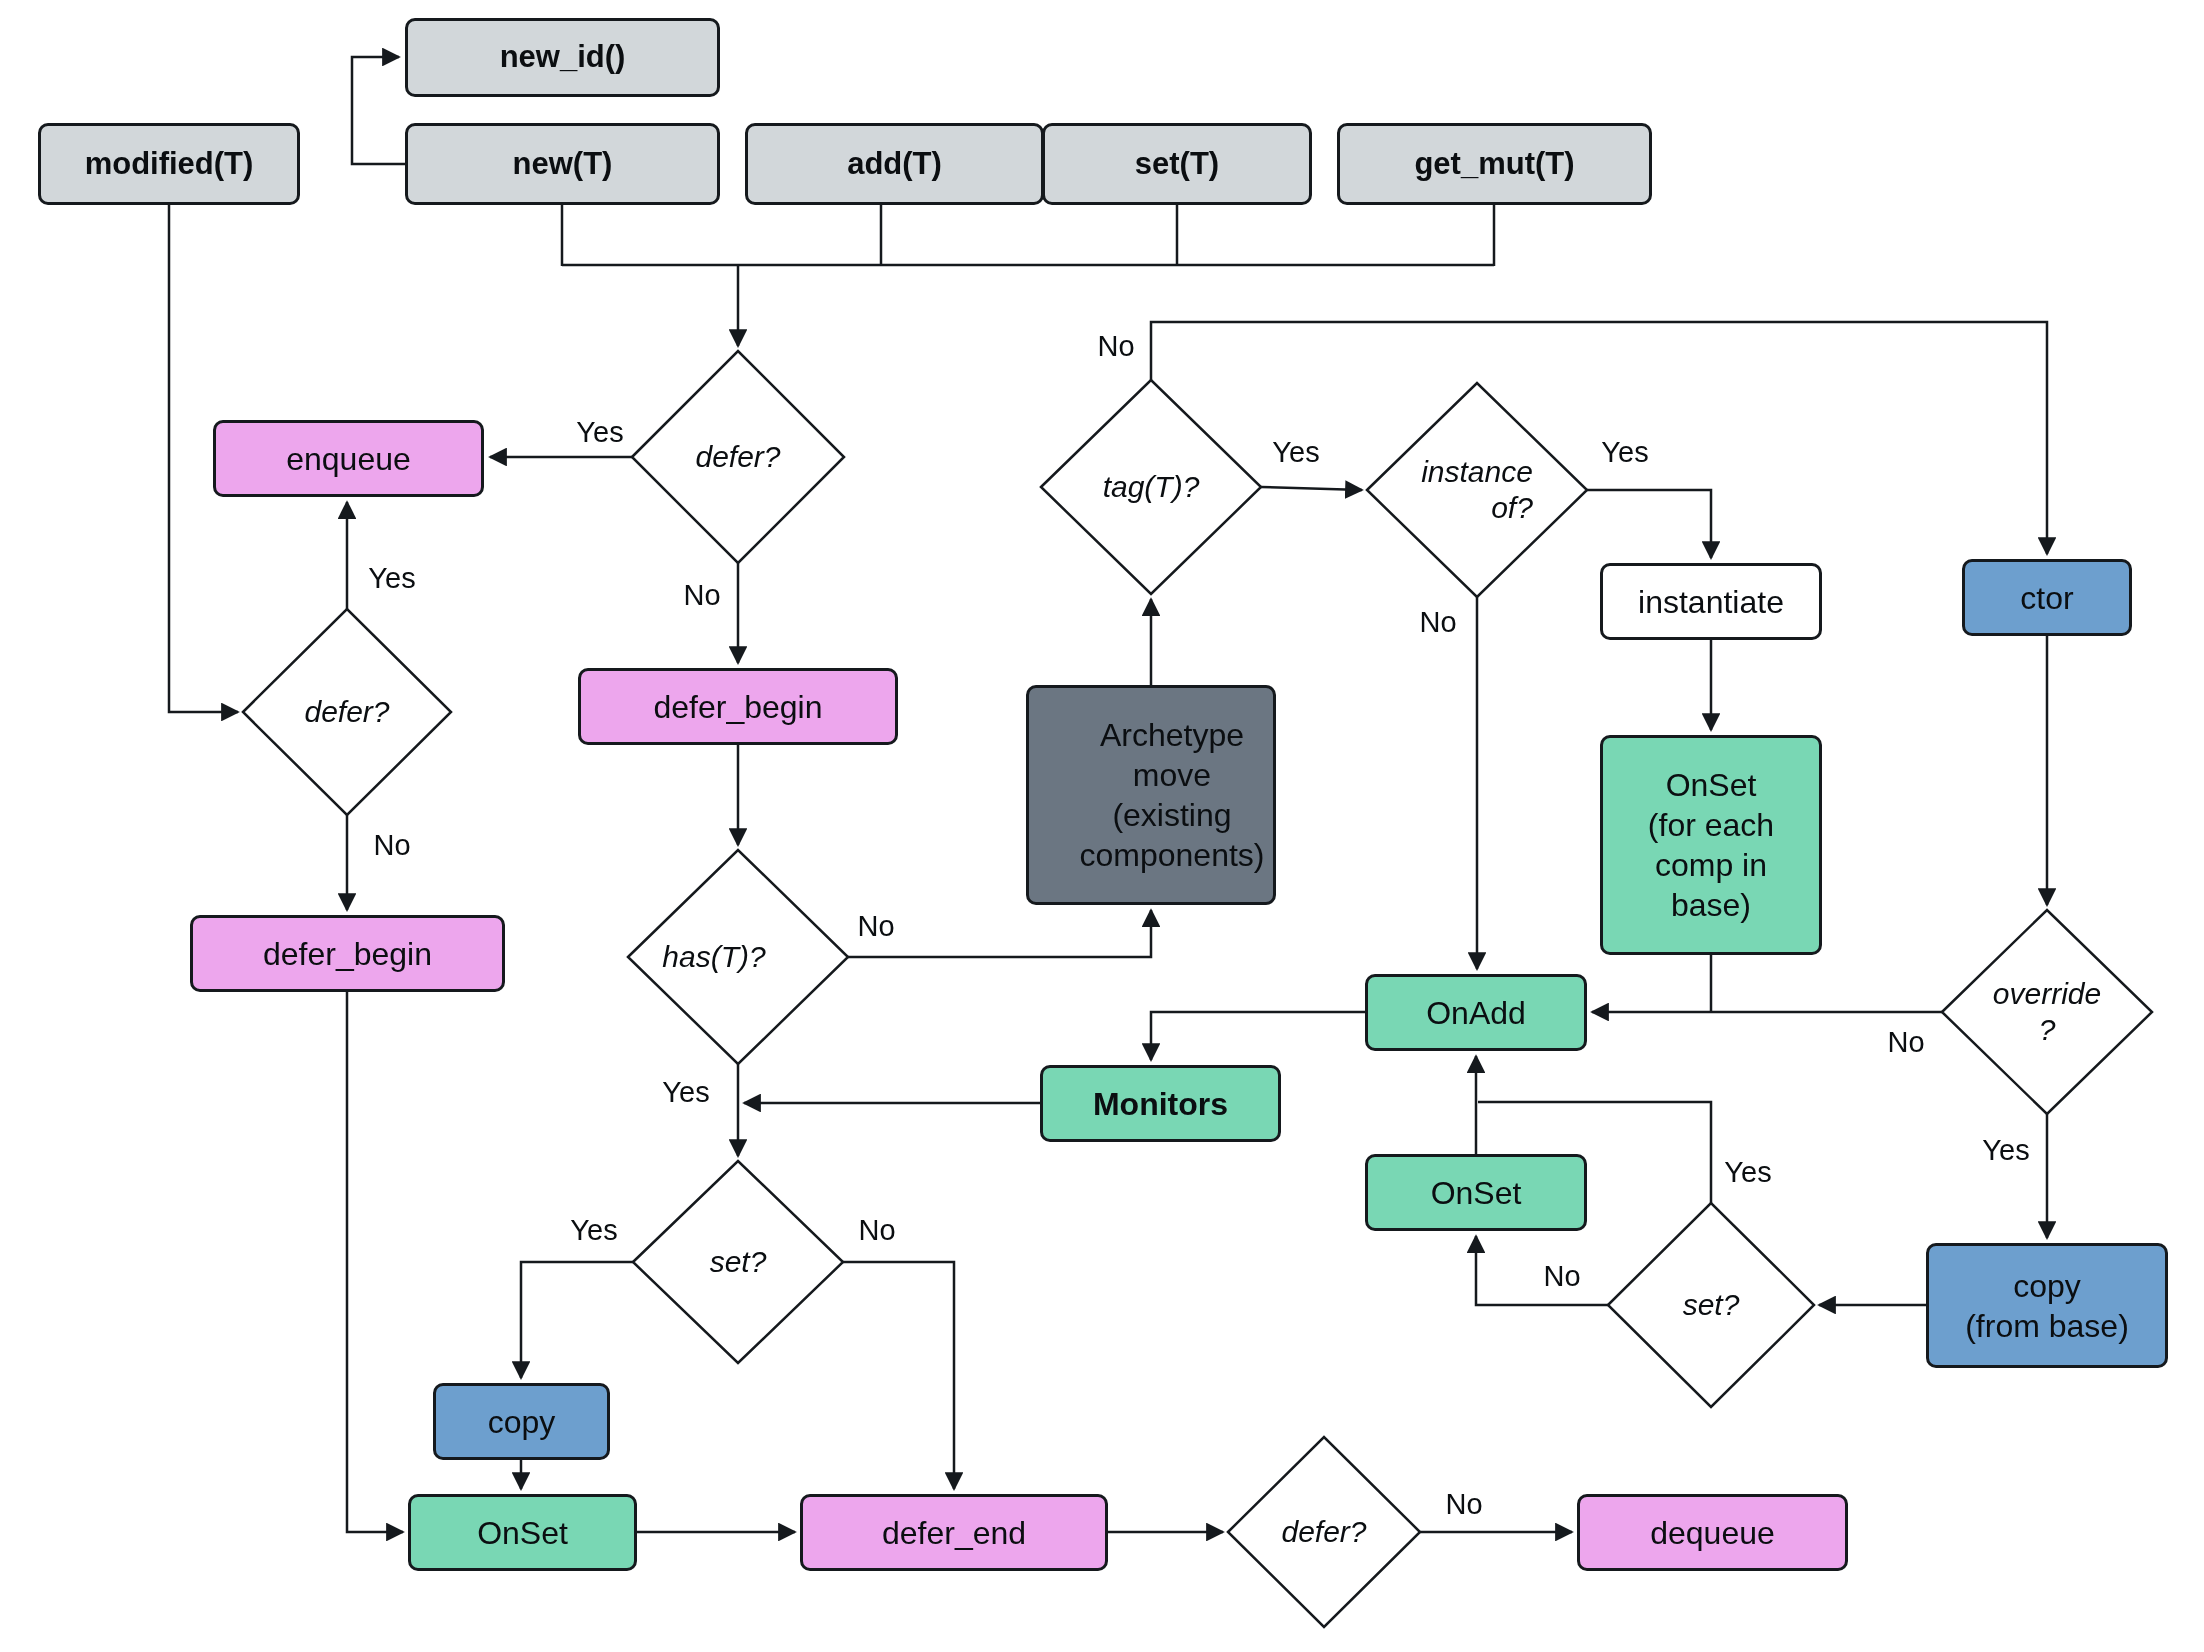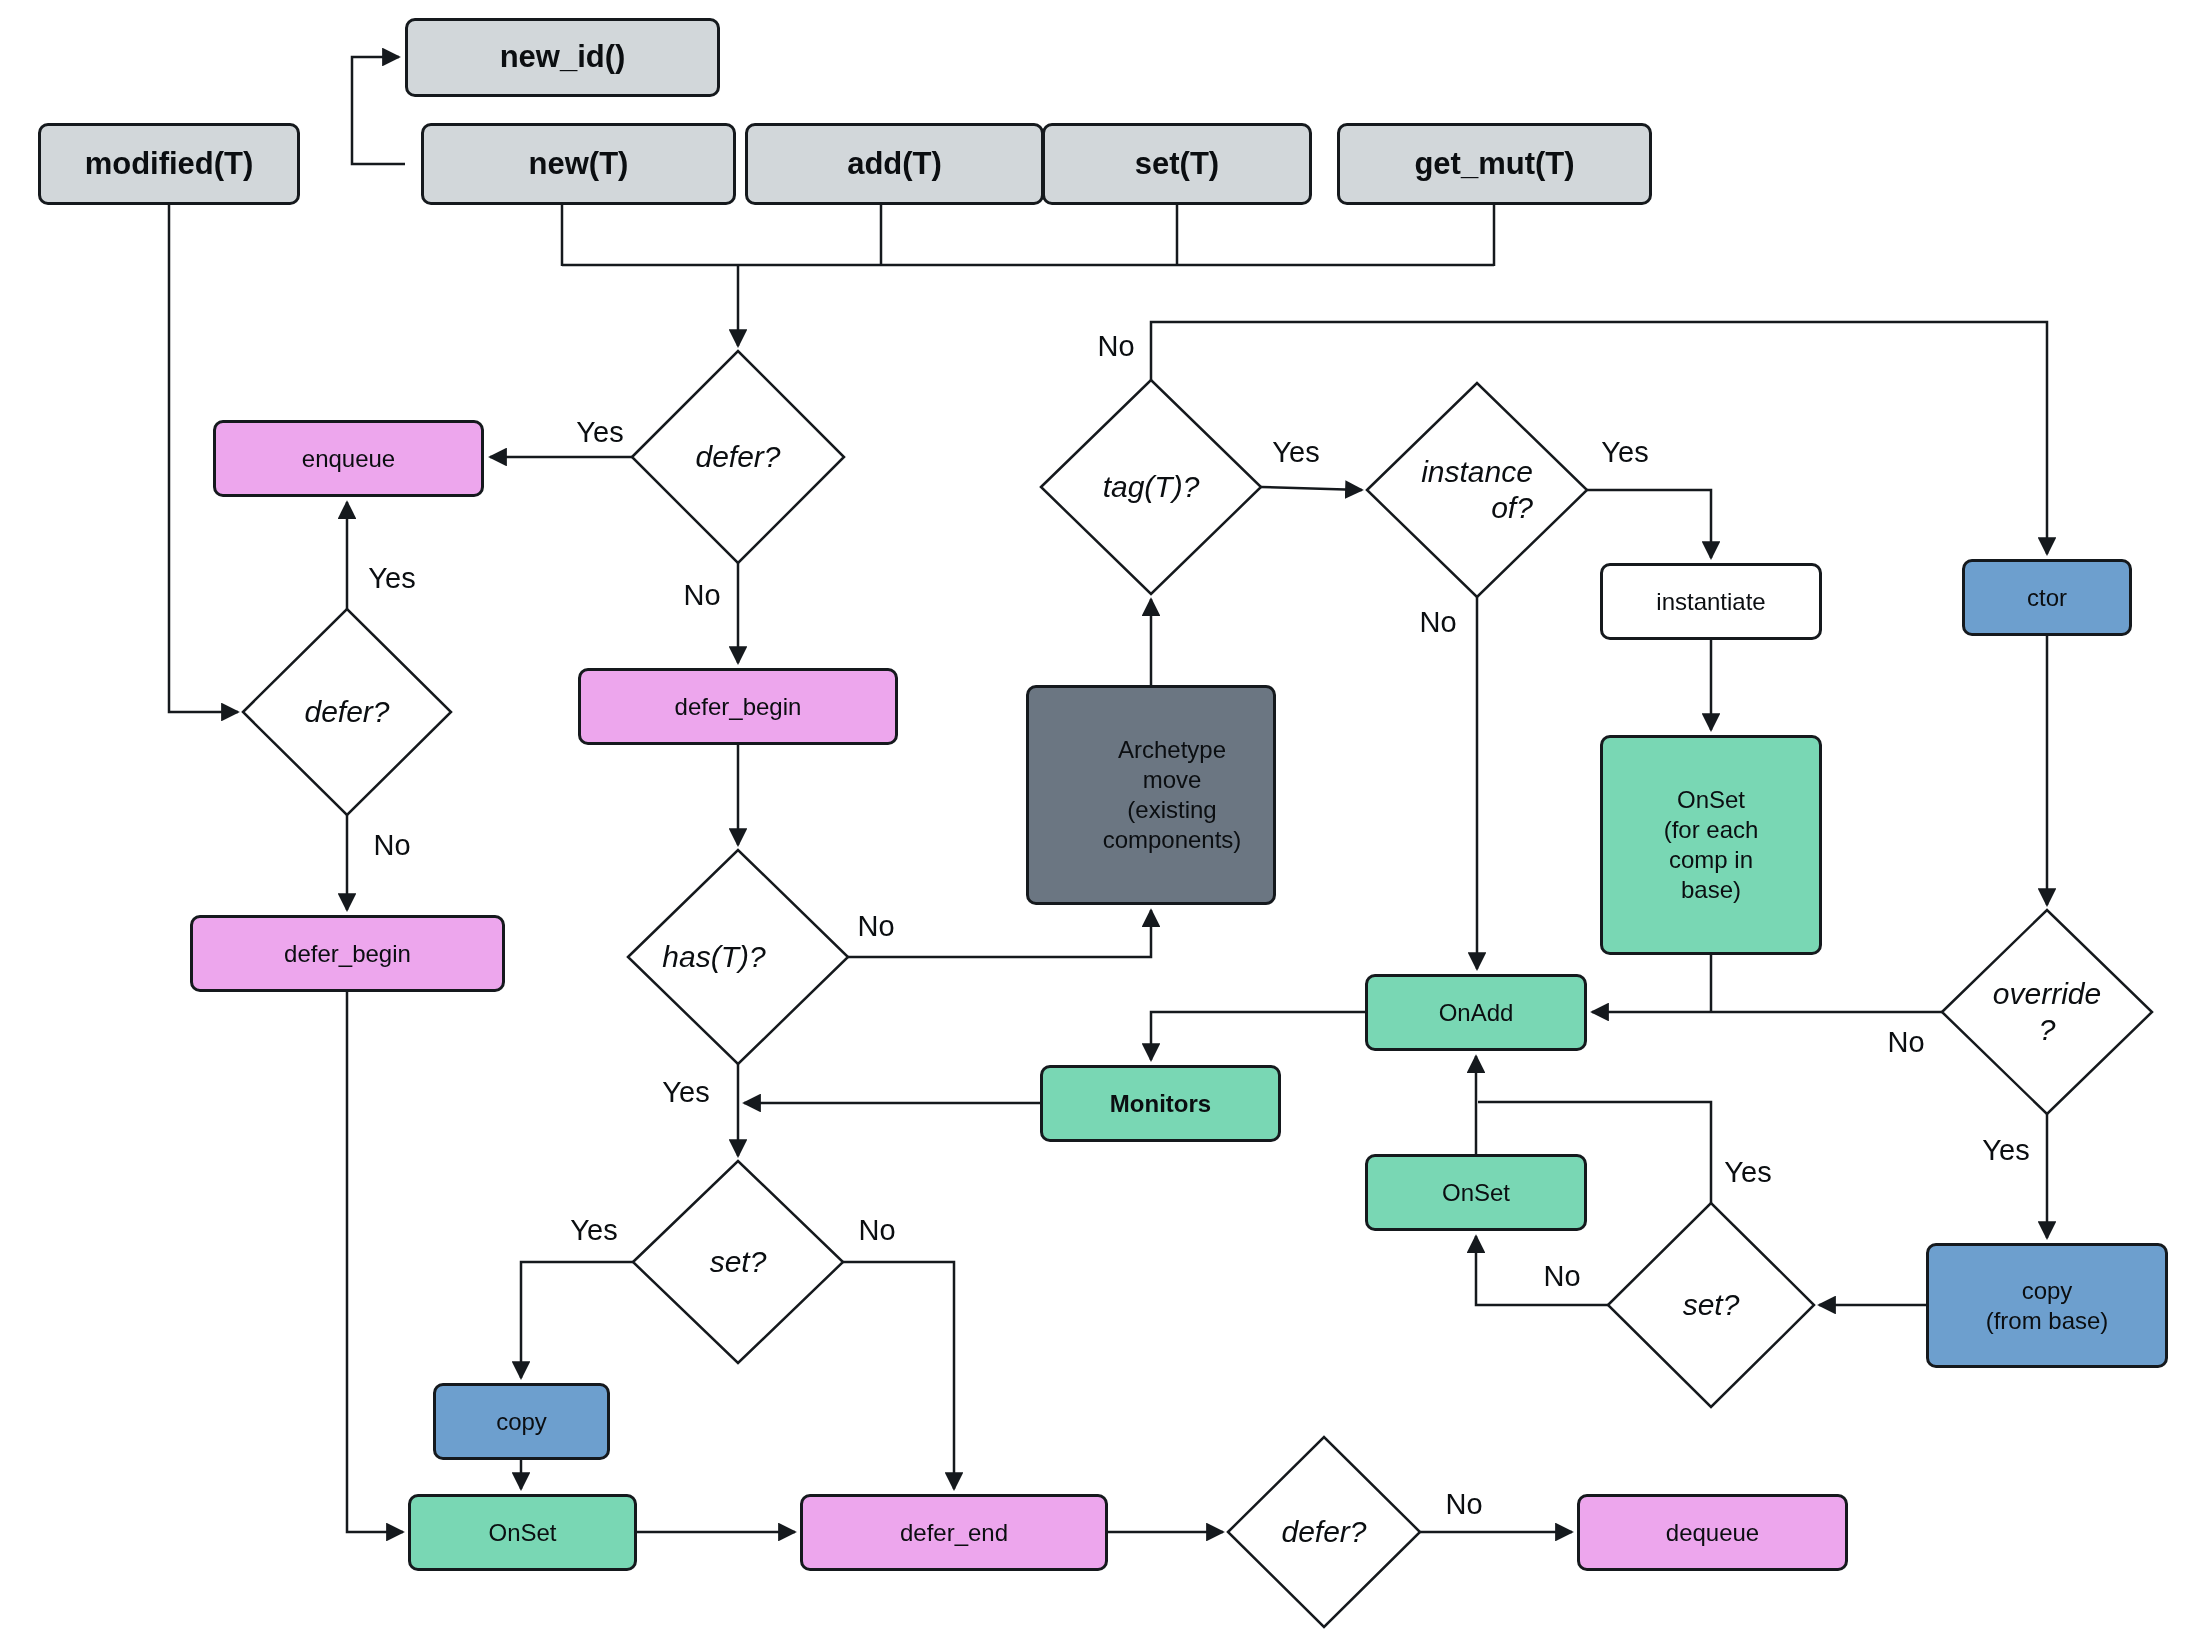--- a/index.html
+++ b/index.html
@@ -3,21 +3,21 @@
 <meta charset="utf-8">
 <style>
   html,body { margin:0; padding:0; background:#ffffff; }
   body { font-family: "Liberation Sans", sans-serif; }
   #canvas { position:relative; width:2204px; height:1652px; background:#ffffff; overflow:hidden; }
   #wires { position:absolute; left:0; top:0; width:2204px; height:1652px; }
   .box {
     position:absolute; box-sizing:border-box;
     border:3px solid #15191d; border-radius:10px;
     display:flex; align-items:center; justify-content:center;
-    text-align:center; font-size:24px; color:#0b0e11;
+    text-align:center; font-size:32px; color:#0b0e11;
     white-space:pre-line; line-height:1.25; z-index:2;
   }
   .op    { background:#d2d7da; font-weight:bold; font-size:31px; }
   .queue { background:#eda6ed; }
   .hook  { background:#79d7b4; }
   .blue  { background:#6d9fce; }
   .slate { background:#6b7682;padding-left:42px; }
   .plain { background:#ffffff; }
   .dlabel {
     position:absolute; display:flex; align-items:center; justify-content:center;
@@ -89,21 +89,21 @@
       <polygon class="decision" points="628,957 738,850 848,957 738,1064"></polygon>
       <polygon class="decision" points="633,1262 738,1161 843,1262 738,1363"></polygon>
       <polygon class="decision" points="1942,1012 2047,910 2152,1012 2047,1114"></polygon>
       <polygon class="decision" points="1608,1305 1711,1203 1814,1305 1711,1407"></polygon>
       <polygon class="decision" points="1228,1532 1324,1437 1420,1532 1324,1627"></polygon>
     </g>
   </svg>
 
   <div class="box op" style="left:38px; top:123px; width:262px; height:82px;">modified(T)</div>
   <div class="box op" style="left:405px; top:18px; width:315px; height:79px;">new_id()</div>
-  <div class="box op" style="left:405px; top:123px; width:315px; height:82px;margin-left:16px;">new(T)</div>
+  <div class="box op" style="left:405px; top:123px; width:315px; height:82px;">new(T)</div>
   <div class="box op" style="left:745px; top:123px; width:299px; height:82px;">add(T)</div>
   <div class="box op" style="left:1042px; top:123px; width:270px; height:82px;">set(T)</div>
   <div class="box op" style="left:1337px; top:123px; width:315px; height:82px;">get_mut(T)</div>
 
   <div class="box queue" style="left:213px; top:420px; width:271px; height:77px;">enqueue</div>
   <div class="box queue" style="left:190px; top:915px; width:315px; height:77px;">defer_begin</div>
   <div class="box queue" style="left:578px; top:668px; width:320px; height:77px;">defer_begin</div>
   <div class="box queue" style="left:800px; top:1494px; width:308px; height:77px;">defer_end</div>
   <div class="box queue" style="left:1577px; top:1494px; width:271px; height:77px;">dequeue</div>
 

